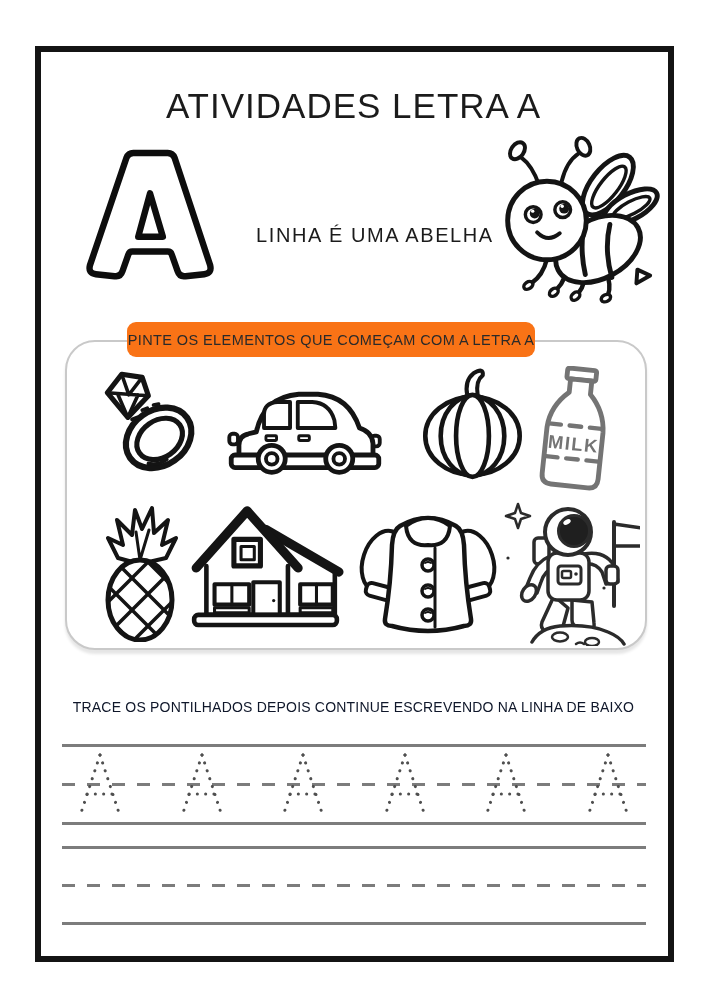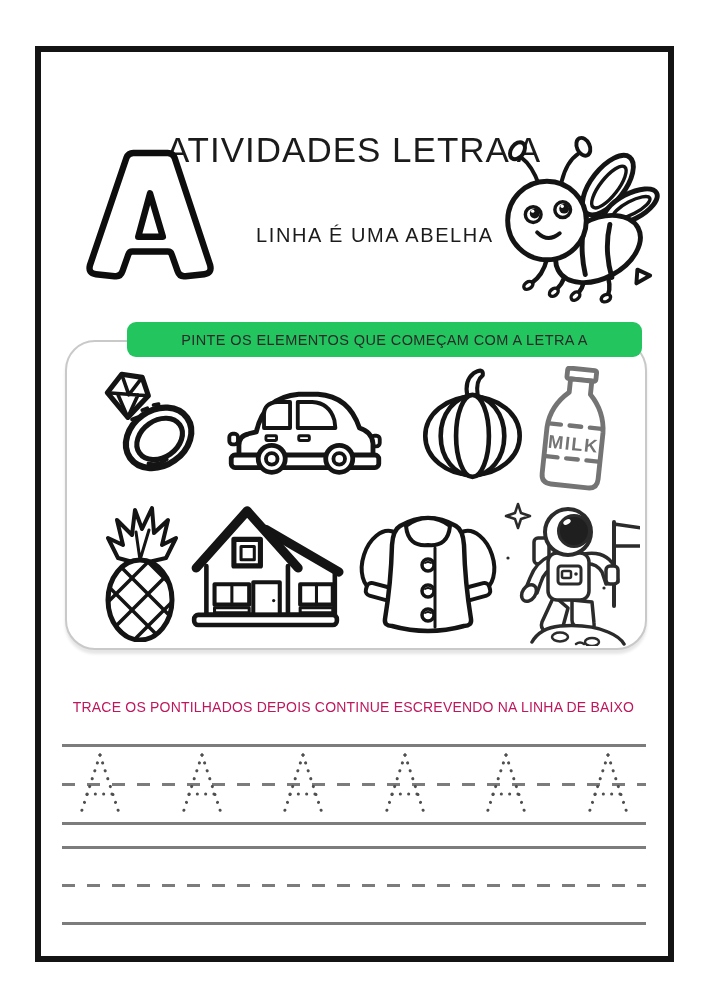--- a/index.html
+++ b/index.html
@@ -7,40 +7,40 @@
     width:707px;height:1000px;position:relative;background:#ffffff;
     font-family:"Liberation Sans",sans-serif;color:#1c1c1c;overflow:hidden;
   }
   .abs{position:absolute;}
   .frame{
     left:35px;top:46px;width:639px;height:916px;
     border:6px solid #141414;box-sizing:border-box;background:#fff;
   }
   .title{
     left:0;right:0;top:86px;text-align:center;
-    font-size:35px;font-weight:400;letter-spacing:1px;color:#1b1b1b;margin-top:44px;
+    font-size:35px;font-weight:400;letter-spacing:1px;color:#1b1b1b;
   }
   .caption{
     left:256px;top:224px;font-size:20px;font-weight:300;
     letter-spacing:1.6px;color:#1b1b1b;
   }
   .banner{
-    left:127px;top:322px;width:515px;height:35px;background:#22c55e;
+    left:127px;top:322px;width:408px;height:35px;background:#f97316;
     border-radius:9px;z-index:3;display:flex;align-items:center;justify-content:center;
     font-size:14.5px;letter-spacing:.4px;color:#2a2a2a;white-space:nowrap;
   }
   .card{
     left:65px;top:340px;width:582px;height:310px;background:#fff;
     border:2px solid #c9c9c9;border-radius:30px;box-sizing:border-box;
     box-shadow:0 4px 3px rgba(0,0,0,.10);z-index:1;
   }
   .icon{position:absolute;z-index:2;}
   .instruction{
     left:0;right:0;top:699px;text-align:center;font-size:14px;
-    letter-spacing:.2px;color:#be185d;white-space:nowrap;
+    letter-spacing:.2px;color:#0f172a;white-space:nowrap;
   }
   .guide{left:62px;width:584px;z-index:1;}
   .ln,.ln-dash{position:absolute;left:0;right:0;height:2.5px;}
   .ln{background:#7c7c7c;}
   .ln-dash{background:repeating-linear-gradient(90deg,#7c7c7c 0 13px,transparent 13px 25px);}
   .trace-row{
     position:absolute;left:0;top:6px;width:584px;height:75px;
     display:flex;justify-content:space-between;padding:0 10px 0 10px;box-sizing:border-box;
   }
   .trace-row svg{width:56px;height:68px;}

